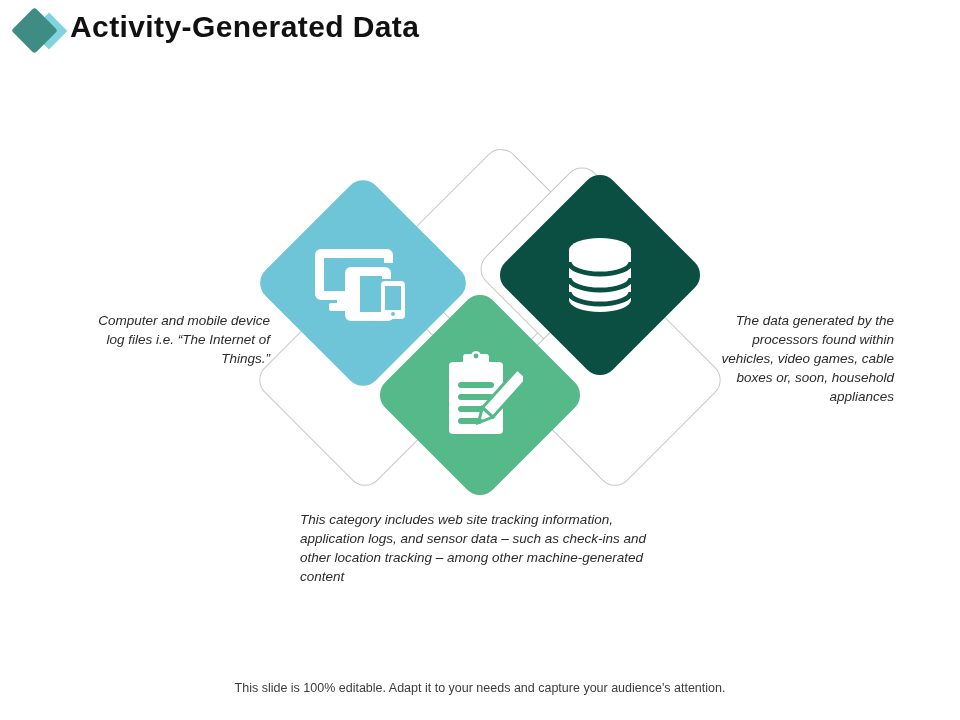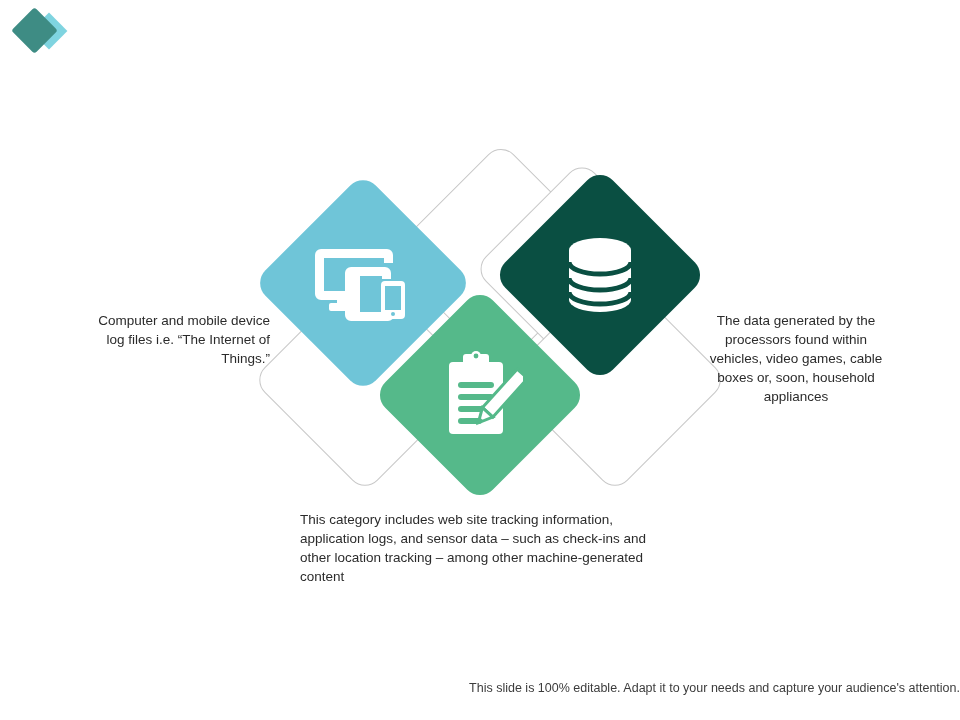--- a/index.html
+++ b/index.html
@@ -87,44 +87,46 @@
     align-items: center;
     justify-content: center;
   }
 
   
   .callout {
     position: absolute;
     font-size: 13.5px;
     line-height: 19px;
     color: #2b2b2b;
+    font-style: italic;
   }
   #callout-left  { left: 88px;  top: 311px; width: 182px; text-align: right; }
-  #callout-right { left: 698px; top: 311px; width: 196px; text-align: center; }
+  #callout-right { left: 698px; top: 311px; width: 196px; text-align: right; }
   #callout-bottom{ left: 300px; top: 510px; width: 368px; }
 
   
   #footer-note {
     position: absolute;
     left: 0;
     top: 681px;
     width: 960px;
-    text-align: right;
+    text-align: center;
     font-size: 12.5px;
     color: #3c3c3c;
   }
 </style>
 </head>
 <body>
 
 <div id="header">
   <div id="logo-mark">
     <div id="logo-diamond-back"></div>
     <div id="logo-diamond-front"></div>
   </div>
+  <div id="page-title">Activity-Generated Data</div>
 </div>
 
 <div id="diagram">
 
   <div class="diamond diamond-outline" style="left:420px; top:175px; width:160px; height:160px;"></div>
 
   <div class="diamond diamond-outline" style="left:505px; top:192px; width:152px; height:152px;"></div>
 
   <div class="diamond diamond-outline" style="left:285px; top:300px; width:158px; height:158px;"></div>
 

